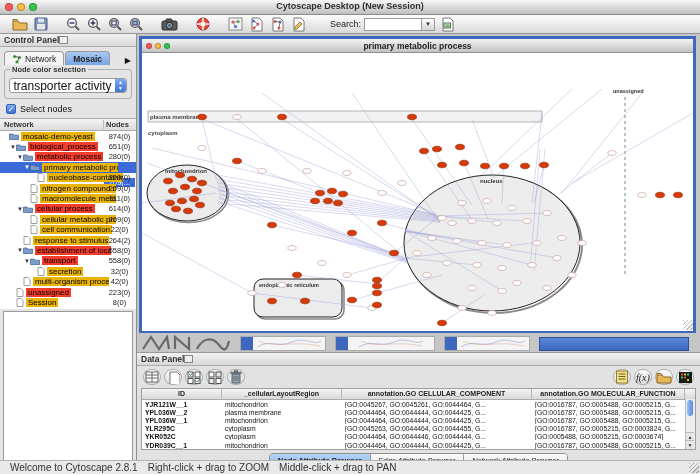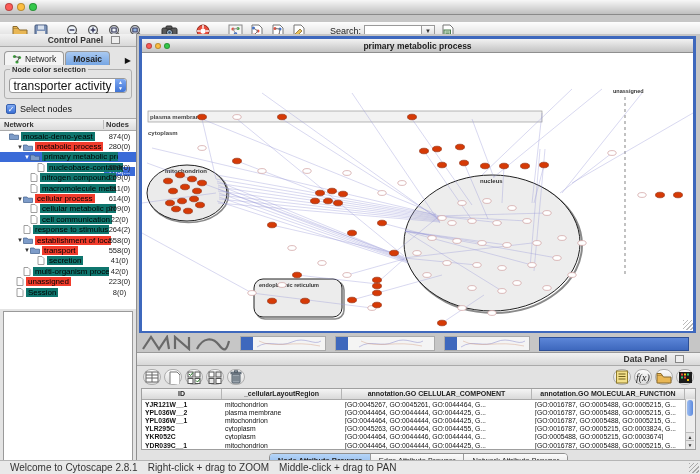--- a/index.html
+++ b/index.html
@@ -8,36 +8,36 @@
        -webkit-font-smoothing:antialiased;}
   .abs{position:absolute;}
   
   #titlebar{left:0;top:0;width:700px;height:14px;
     background:linear-gradient(#f7f7f7,#bfbfbf);border-bottom:1px solid #8a8a8a;}
   .lights{left:5px;top:3px;display:flex;gap:4px;}
   .light{width:8px;height:8px;border-radius:50%;border:1px solid rgba(0,0,0,.25);box-sizing:border-box;}
   .lr{background:#fc5b57;} .ly{background:#fdbe41;} .lg{background:#34c84a;}
   #win-title{left:0;top:1px;width:700px;text-align:center;font-size:9px;font-weight:bold;color:#2e2e2e;}
   
-  #toolbar{left:0;top:22px;width:700px;height:19px;
+  #toolbar{left:0;top:15px;width:700px;height:19px;
     background:linear-gradient(#fdfdfd,#d9d9d9);border-bottom:1px solid #979797;
     display:flex;align-items:center;padding-left:10px;box-sizing:border-box;gap:2px;}
   .tbtn{width:19px;height:17px;display:flex;align-items:center;justify-content:center;border:none;background:transparent;padding:0;}
   .tsep{width:10px;height:1px;}
   #search-area{display:flex;align-items:center;gap:3px;margin-left:8px;}
   #search-label{font-size:9px;color:#222;}
   #search-combo{display:flex;align-items:center;}
   #search-input{width:52px;height:11px;border:1px solid #9a9a9a;background:#fff;font-size:8px;padding:0 2px;}
   #search-drop{width:13px;height:13px;border:1px solid #9a9a9a;border-left:none;background:linear-gradient(#fdfdfd,#d5d5d5);
     font-size:6px;display:flex;align-items:center;justify-content:center;color:#333;padding:0;}
   
   #control-panel{left:0;top:34px;width:137px;height:426px;background:#e4e4e4;
     border-right:1px solid #8f8f8f;box-sizing:border-box;}
-  .panel-head{height:12px;display:flex;align-items:center;justify-content:flex-end;
-    padding:0 16px;background:linear-gradient(#f2f2f2,#d8d8d8);border-bottom:1px solid #aaa;gap:8px;}
+  .panel-head{height:12px;display:flex;align-items:center;justify-content:flex-start;
+    padding:0 4px;background:linear-gradient(#f2f2f2,#d8d8d8);border-bottom:1px solid #aaa;}
   .panel-title{font-size:8.5px;font-weight:bold;color:#333;}
   .float-ico{width:9px;height:8px;border:1px solid #888;background:#eee;box-sizing:border-box;}
   #cp-tabs{display:flex;align-items:flex-end;height:16px;padding:2px 2px 0 4px;gap:1px;}
   .cp-tab{height:13px;border:1px solid #9a9a9a;border-bottom:none;border-radius:4px 4px 0 0;
     font-size:8.5px;display:flex;align-items:center;gap:3px;padding:0 7px;background:#f4f4f4;color:#222;}
   .cp-tab.sel{background:linear-gradient(#a9c9f0,#76a6e4);font-weight:bold;}
   #tab-more{margin-left:auto;border:none;background:transparent;font-size:8px;color:#111;padding:0 3px;}
   #ncs-group{margin:4px 4px 0 4px;border:1px solid #b0b0b0;border-radius:3px;position:relative;padding:8px 4px 5px 4px;}
   #ncs-label{position:absolute;top:-5px;left:5px;background:#e4e4e4;padding:0 2px;font-size:7.5px;font-weight:bold;color:#333;}
   #ncs-combo{height:13px;border:1px solid #9a9a9a;border-radius:3px;background:#fff;display:flex;align-items:center;}
@@ -52,21 +52,21 @@
     border-top:1px solid #aaa;border-bottom:1px solid #aaa;font-size:7.5px;font-weight:bold;color:#333;align-items:center;}
   #tree-head .c1{flex:1;padding-left:4px;border-right:1px solid #bbb;}
   #tree-head .c2{width:30px;padding-left:2px;}
   #tree{height:178px;overflow:hidden;background:#fff;}
   .trow{height:10.4px;display:flex;align-items:center;position:relative;font-size:8px;white-space:nowrap;}
   .trow.sel{background:#3a6bd8;}
   .tarrow{font-size:6px;color:#333;width:6px;text-align:center;flex:none;}
   .trow.sel .tarrow{color:#fff;}
   .tico{flex:none;margin-right:2px;}
   .tlabel{padding:0 2px;overflow:hidden;max-width:72px;flex:none;color:#000;}
-  .tlabel.green{background:#0f766e;}
+  .tlabel.green{background:#eab308;}
   .tlabel.red{background:#f23c2c;}
   .tcount{position:absolute;right:1px;width:31px;font-size:7.5px;color:#222;background:inherit;text-align:center;}
   .trow.sel .tcount{color:#fff;margin-top:30px;}
   #birdseye{margin:2px 3px;background:#fff;border:1px solid #9a9a9a;height:158px;}
   
   #desktop{left:137px;top:34px;width:563px;height:426px;background:#c6c6c6;}
   #netwin{position:absolute;left:2px;top:2px;width:557px;height:297px;
     border:3px solid #3e68bd;box-sizing:border-box;background:#fff;}
   #net-titlebar{height:13px;background:linear-gradient(#f2f2f2,#c3c3c3);
     border-bottom:1px solid #8f8f8f;position:relative;display:flex;align-items:center;}
@@ -114,20 +114,21 @@
 </style>
 </head>
 <body>
 
 <div id="titlebar" class="abs">
   <div class="lights abs">
     <div class="light lr"></div>
     <div class="light ly"></div>
     <div class="light lg"></div>
   </div>
+  <div id="win-title" class="abs">Cytoscape Desktop (New Session)</div>
 </div>
 
 <div id="toolbar" class="abs">
     <button class="tbtn">
       <span>
         <svg width="16" height="14" viewBox="0 0 16 14" xmlns="http://www.w3.org/2000/svg">
           <path d="M1 4 h5 l1.5 2 H15 v7 H1 z" fill="#e9b755" stroke="#8a6a2c"></path>
           <path d="M1 4 v-1.5 h4 l1 1.5" fill="#e9b755" stroke="#8a6a2c"></path>
         </svg>
       </span>
@@ -311,20 +312,31 @@
         <span class="tarrow"></span>
         <span class="tico">
           <svg width="10" height="8" viewBox="0 0 10 8" xmlns="http://www.w3.org/2000/svg">
             <path d="M0.5 2 h3.5 l1 1.2 h4.5 v4.3 h-9 z" fill="#7d9cc9" stroke="#3f5f8c" stroke-width=".7"></path>
           </svg>
         </span>
         <span class="tlabel green">mosaic-demo-yeast</span>
         <span class="tcount">874(0)</span>
       </div>
       <div class="trow">
+        <span style="width: 10px; flex: 0 0 auto;"></span>
+        <span class="tarrow">▼</span>
+        <span class="tico">
+          <svg width="10" height="8" viewBox="0 0 10 8" xmlns="http://www.w3.org/2000/svg">
+            <path d="M0.5 2 h3.5 l1 1.2 h4.5 v4.3 h-9 z" fill="#7d9cc9" stroke="#3f5f8c" stroke-width=".7"></path>
+          </svg>
+        </span>
+        <span class="tlabel red">biological_process</span>
+        <span class="tcount">651(0)</span>
+      </div>
+      <div class="trow">
         <span style="width: 17px; flex: 0 0 auto;"></span>
         <span class="tarrow">▼</span>
         <span class="tico">
           <svg width="10" height="8" viewBox="0 0 10 8" xmlns="http://www.w3.org/2000/svg">
             <path d="M0.5 2 h3.5 l1 1.2 h4.5 v4.3 h-9 z" fill="#7d9cc9" stroke="#3f5f8c" stroke-width=".7"></path>
           </svg>
         </span>
         <span class="tlabel red">metabolic process</span>
         <span class="tcount">280(0)</span>
       </div>
@@ -440,21 +452,21 @@
       </div>
       <div class="trow">
         <span style="width: 31px; flex: 0 0 auto;"></span>
         <span class="tarrow"></span>
         <span class="tico">
           <svg width="8" height="9" viewBox="0 0 8 9" xmlns="http://www.w3.org/2000/svg">
             <path d="M1 .5 h4 l2 2 v6 h-6 z" fill="#fff" stroke="#888" stroke-width=".8"></path>
           </svg>
         </span>
         <span class="tlabel green">secretion</span>
-        <span class="tcount">41(0)</span>
+        <span class="tcount">32(0)</span>
       </div>
       <div class="trow">
         <span style="width: 17px; flex: 0 0 auto;"></span>
         <span class="tarrow"></span>
         <span class="tico">
           <svg width="8" height="9" viewBox="0 0 8 9" xmlns="http://www.w3.org/2000/svg">
             <path d="M1 .5 h4 l2 2 v6 h-6 z" fill="#fff" stroke="#888" stroke-width=".8"></path>
           </svg>
         </span>
         <span class="tlabel green">multi-organism process</span>

